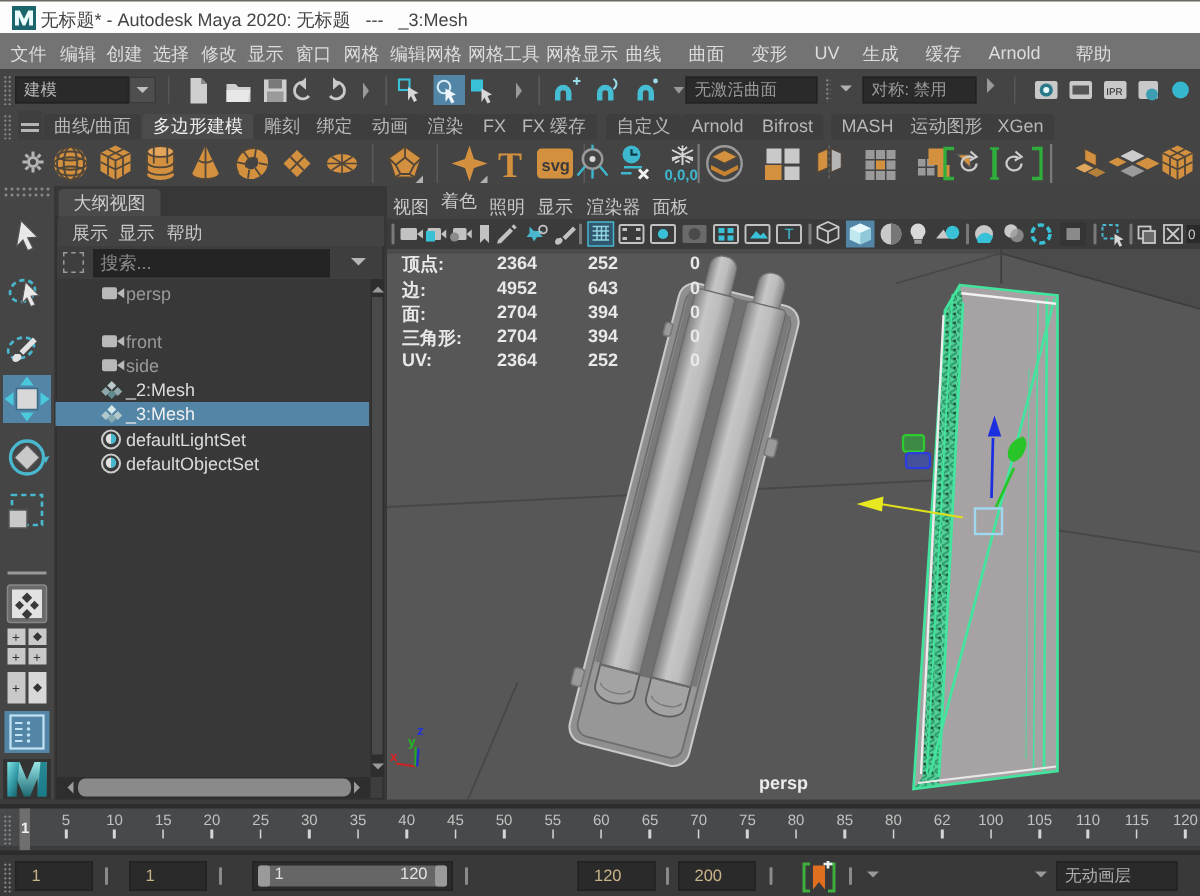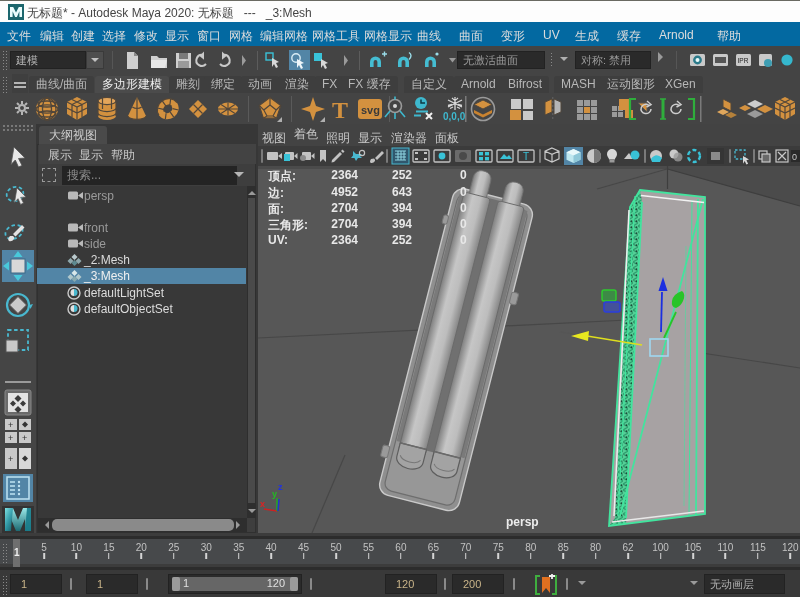--- a/index.html
+++ b/index.html
@@ -4,21 +4,21 @@
 html,body{margin:0;padding:0;width:800px;height:597px;overflow:hidden;background:#3c3c3c;
  font-family:"Liberation Sans",sans-serif;}
 *{box-sizing:border-box;}
 .abs{position:absolute;}
 #root{position:relative;width:800px;height:597px;border-radius:14px;}
 
 #title{left:0;top:0;width:800px;height:22px;background:#fdfdfd;border-top:1px solid #6a6a62;}
 #title .txt{position:absolute;left:27px;top:4px;font-size:12px;color:#444;}
 #mico{position:absolute;left:8px;top:3px;width:16px;height:16px;background:#12565a;}
 
-#menu{left:0;top:22px;width:800px;height:24px;background:#0369a1;color:#dcdcdc;font-size:12px;}
+#menu{left:0;top:22px;width:800px;height:24px;background:#737373;color:#dcdcdc;font-size:12px;}
 #menu span{position:absolute;top:6px;white-space:nowrap;}
 
 #tbar{left:0;top:46px;width:800px;height:28px;background:#444444;}
 .grip{position:absolute;width:6px;background-image:radial-gradient(circle,#8a8a8a 34%,transparent 40%);background-size:3px 3px;}
 .field{position:absolute;background:#2a2a2a;border:1px solid #222;color:#b5b5b5;font-size:11px;line-height:16px;padding-left:5px;}
 .vsep{position:absolute;width:1px;background:#565656;}
 
 #stabs{left:0;top:74px;width:800px;height:19px;background:#444444;font-size:12px;color:#b8b8b8;}
 #stabs .tab{position:absolute;top:2px;height:17px;line-height:17px;padding:0 7px;background:#3e3e3e;border-radius:3px 3px 0 0;}
 #stabs .act{background:#4b4b4b;color:#eeeeee;}
@@ -450,21 +450,21 @@
     </div>
     <div class="abs" id="outl">
       <div class="ptab">大纲视图</div>
       <div style="position:absolute;left:0;top:20px;width:219px;height:389px;background:#3e3e3e;border:1px solid #303030;"></div>
       <div class="pmenu">
           <span style="position:absolute;left:9px;top:3px">展示</span>
           <span style="position:absolute;left:40px;top:3px">显示</span>
           <span style="position:absolute;left:72px;top:3px">帮助</span>
         </div>
       <div style="position:absolute;left:5px;top:44px;width:14px;height:14px;border:1.4px dashed #9a9a9a;"></div>
-      <div style="position:absolute;left:25px;top:42px;width:175px;height:19px;background:#242424;color:#8a8a8a;font-size:12px;line-height:19px;padding-left:5px;">搜索...</div>
+      <div style="position:absolute;left:25px;top:42px;width:158px;height:19px;background:#242424;color:#8a8a8a;font-size:12px;line-height:19px;padding-left:5px;">搜索...</div>
       <div style="position:absolute;left:197px;top:48px;width:0;height:0;border:5px solid transparent;border-top-color:#b5b5b5;"></div>
 
       <div style="position:absolute;left:1px;top:62px;width:209px;height:332px;background:#383838;"></div>
       <div class="row" style="top:64px">
           <svg style="position:absolute;left:31px;top:2px" width="15" height="11">
             <rect x="0" y="1.5" width="10" height="8" rx="1.5" fill="#b9b9b9"></rect>
             <path d="M10 5.5 l5 -3.5 v7 z" fill="#b9b9b9"></path>
           </svg>
           <span class="nm">persp</span>
         </div>

